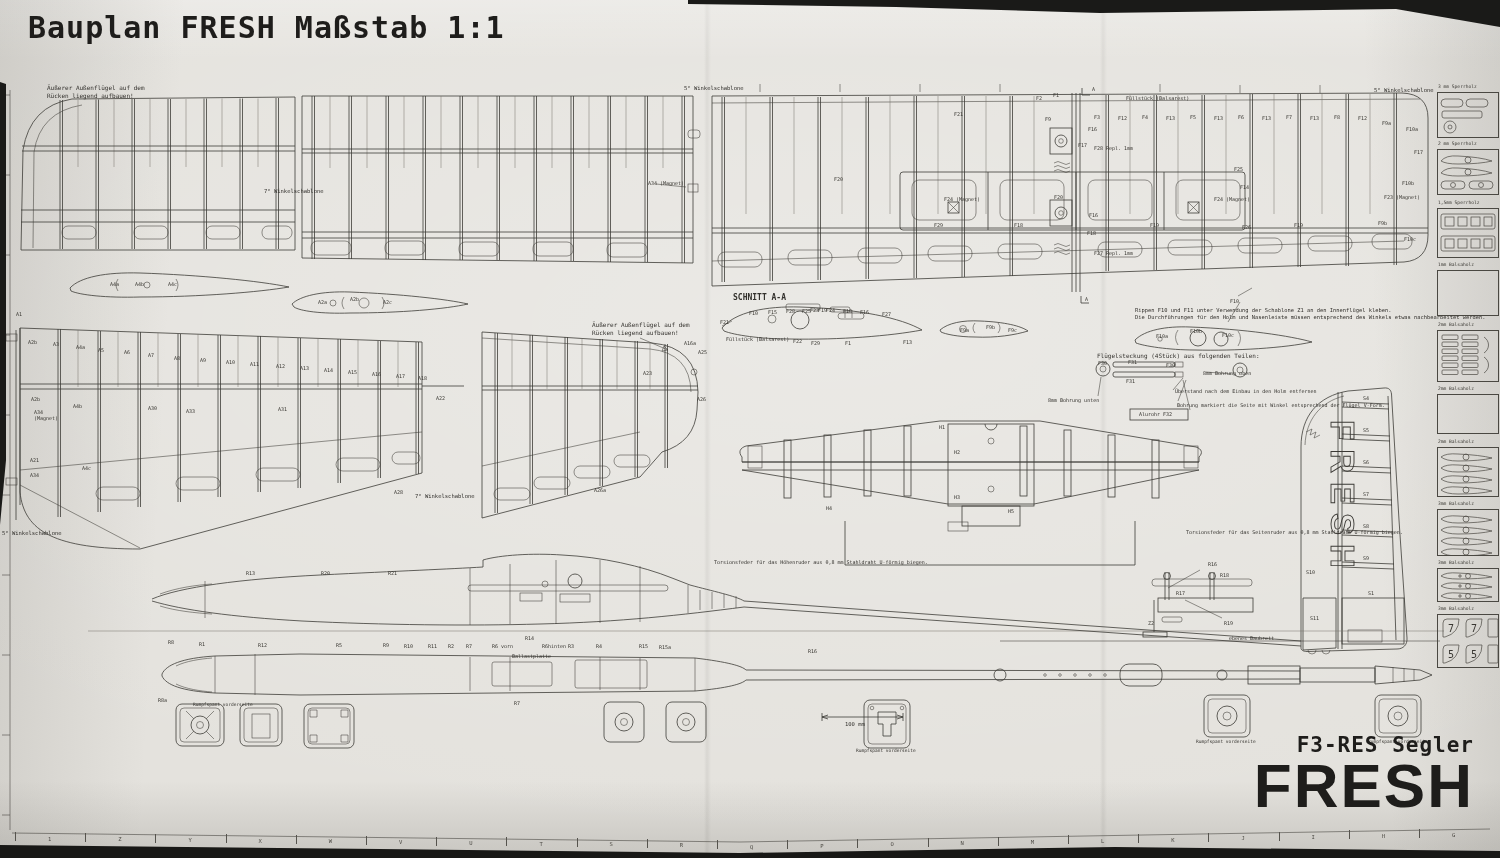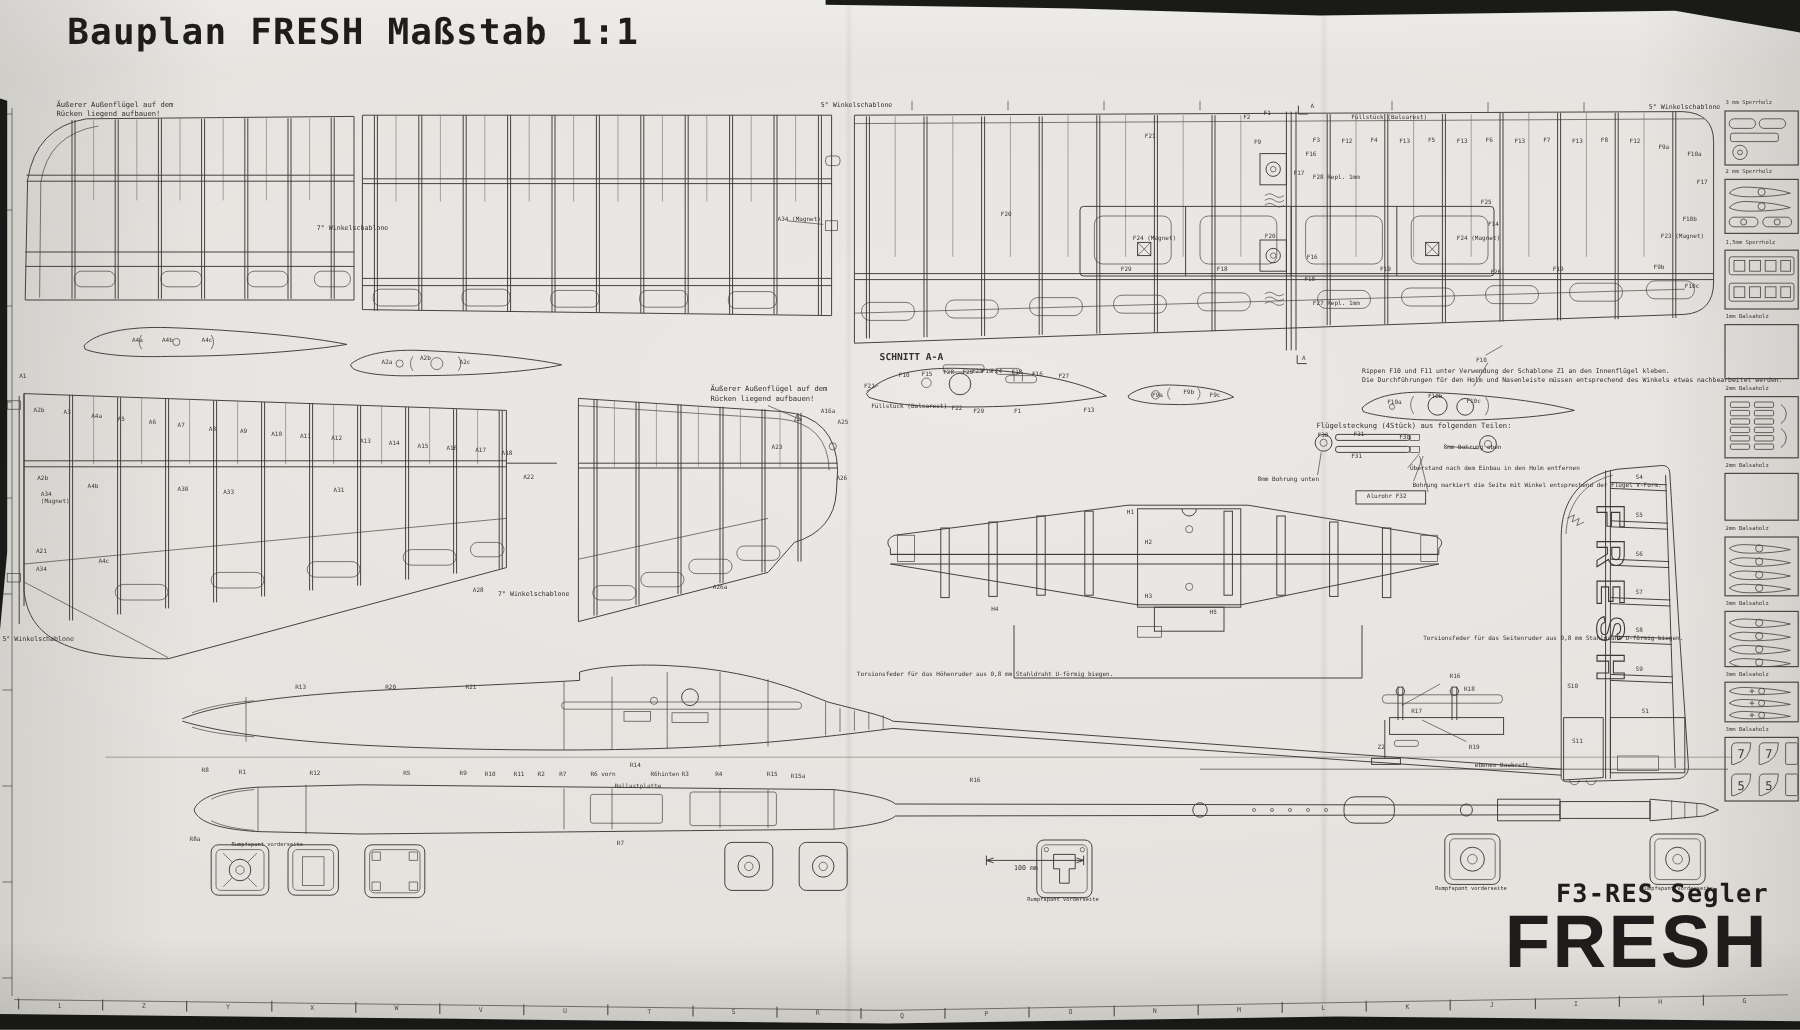--- a/index.html
+++ b/index.html
@@ -15,21 +15,21 @@
     linear-gradient(90deg, rgba(0,0,0,0) 0 704px, rgba(90,88,84,.10) 707px, rgba(0,0,0,0) 711px, rgba(0,0,0,0) 1100px, rgba(90,88,84,.10) 1103px, rgba(0,0,0,0) 1107px);}
   svg{position:absolute;left:0;top:0;}
   .ln{stroke:#3e3c37;stroke-width:.8;fill:none;}
   .lt{stroke:#75726b;stroke-width:.5;fill:none;}
   .lx{stroke:#3e3c37;stroke-width:.55;fill:none;}
   .finTxt{font-family:"Liberation Sans",sans-serif;font-weight:bold;font-size:33px;
           letter-spacing:9px;fill:none;stroke:#3a3834;stroke-width:.9;}
   .layer{position:absolute;inset:0;pointer-events:none;}
   .ann{position:absolute;color:#33312d;font-size:6px;line-height:1.3;white-space:pre-line;}
   .plbl{position:absolute;color:#3a3833;font-size:5px;line-height:1.15;white-space:pre-line;}
-  .title{position:absolute;left:56px;top:10px;font-size:30px;font-weight:bold;
+  .title{position:absolute;left:28px;top:10px;font-size:30px;font-weight:bold;
          letter-spacing:1px;color:#1e1d1b;}
   .brand{position:absolute;right:26px;top:733px;text-align:right;color:#1e1d1b;}
   .brand .cls{font-size:21px;font-weight:bold;letter-spacing:1px;}
   .brand .big{font-family:"Liberation Sans",sans-serif;font-size:62px;font-weight:700;
               letter-spacing:2px;line-height:.88;margin-top:2px;}
   .copy{position:absolute;left:390px;color:#34322e;font-size:9px;}
   .mat{position:absolute;left:1437px;top:0;width:66px;height:858px;}
   .mlbl{position:absolute;left:1px;font-size:4.6px;color:#3a3833;white-space:nowrap;}
   .mbox{position:absolute;left:0;width:62px;border:1px solid #4a4842;box-sizing:border-box;}
   .glt{position:absolute;font-size:5.5px;color:#4d4b45;}

